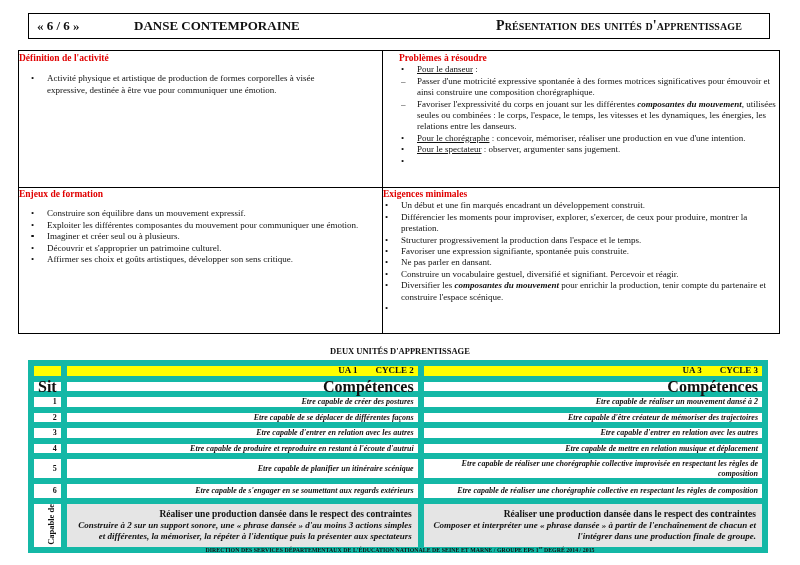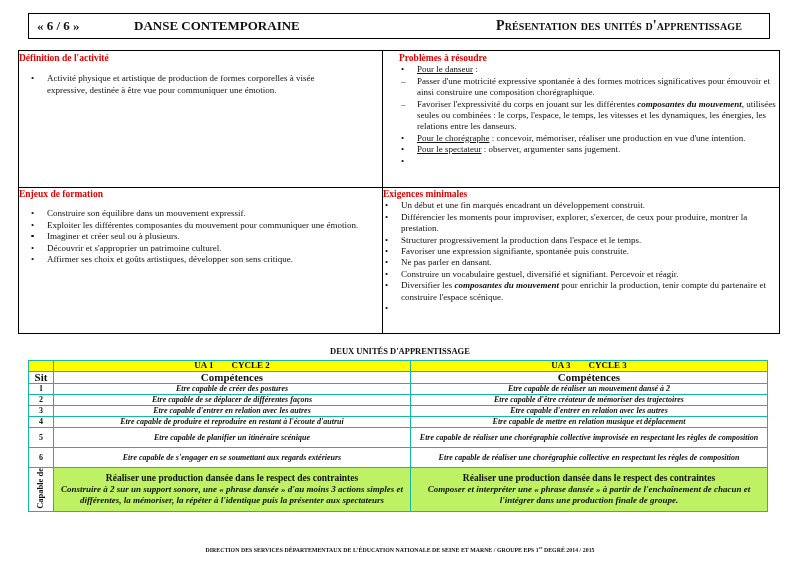--- a/index.html
+++ b/index.html
@@ -32,28 +32,28 @@
 
   .section-title {
     position: absolute; left: 0; width: 800px; top: 346px; text-align: center;
     font-size: 8.5px; font-weight: bold;
   }
 
   table.ua {
     position: absolute; left: 28px; top: 360px; width: 740px;
     border-collapse: collapse; font-size: 8px;
   }
-  table.ua td { border: 1px solid #14b8a6; text-align: center; padding: 0 4px; line-height: 9.5px; }
+  table.ua td { border: 6px solid #14b8a6; text-align: right; padding: 0 4px; line-height: 9.5px; }
   table.ua .yellow td.y { background: #ffff00; font-weight: bold; font-size: 9px; height: 11px; }
   table.ua td.sit { width: 25px; font-weight: bold; }
-  table.ua .hdr td { font-weight: bold; font-size: 11px; height: 12px; }
+  table.ua .hdr td { font-weight: bold; font-size: 16px; height: 12px; }
   table.ua td.comp { font-weight: bold; font-style: italic; }
   table.ua tr.r { height: 11px; }
   table.ua tr.r2 { height: 20px; }
-  table.ua tr.cap td.gold { background: #bef264; font-size: 9px; line-height: 11px; padding: 4px 6px; }
+  table.ua tr.cap td.gold { background: #e5e5e5; font-size: 9px; line-height: 11px; padding: 4px 6px; }
   table.ua tr.cap td.capside { background: #fff; }
   .vert { writing-mode: vertical-rl; transform: rotate(180deg); font-weight: bold; font-size: 8.5px; display: inline-block; }
   .gold .strong { font-weight: bold; font-size: 9.5px; }
   .gold .em { font-weight: bold; font-style: italic; }
 
   .footer {
     position: absolute; left: 0; width: 800px; top: 545px; text-align: center;
     font-size: 5.8px; font-weight: bold; letter-spacing: 0.05px;
   }
   sup { font-size: 4px; }

